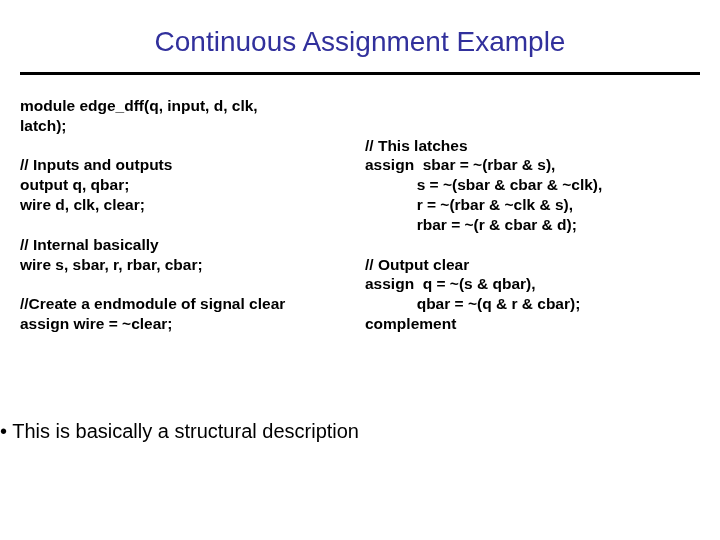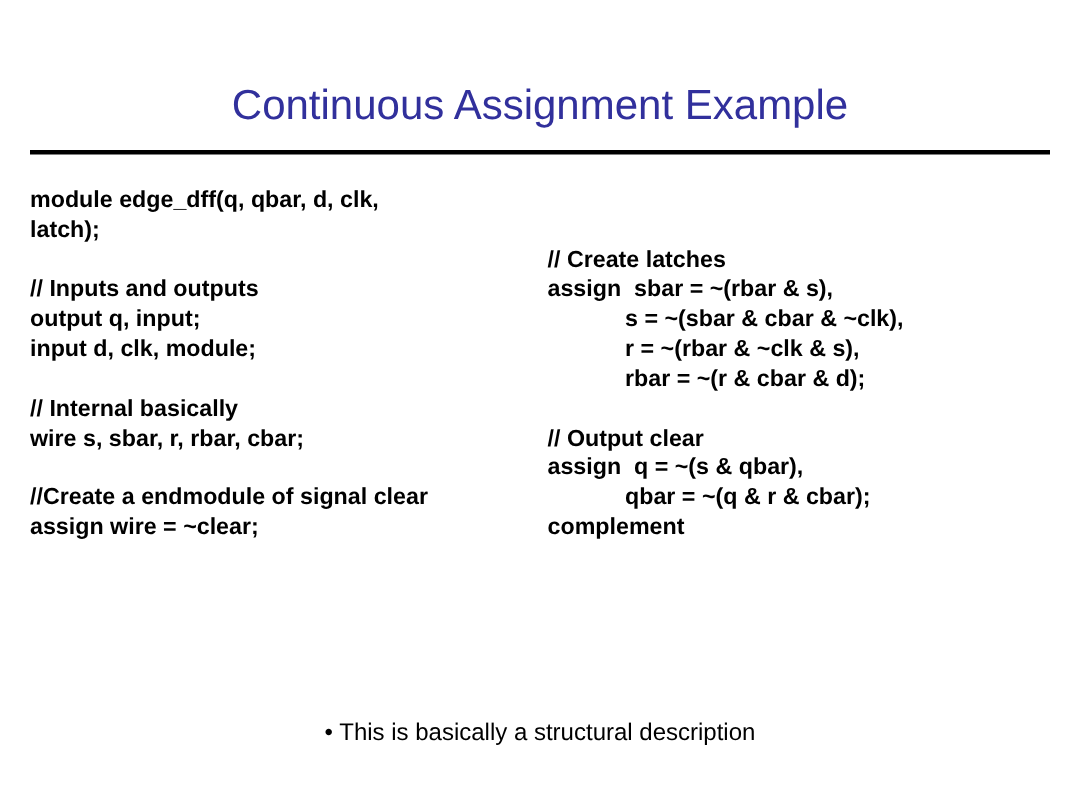--- a/index.html
+++ b/index.html
@@ -10,21 +10,20 @@
     background: #ffffff;
     font-family: Arial, Helvetica, sans-serif;
     color: #000;
     overflow: hidden;
   }
   .slide {
     position: relative;
     width: 720px;
     height: 388px;
     box-sizing: border-box;
-    margin-top: 28px;
   }
   .title {
     position: absolute;
     top: 26px;
     left: 0;
     right: 0;
     text-align: center;
     font-size: 28px;
     color: #31309c;
     font-weight: 400;
@@ -55,52 +54,51 @@
   }
   .colR {
     flex: 1 1 0;
     font-size: 15.5px;
     line-height: 1.28;
     font-weight: 700;
     white-space: pre;
   }
   .note {
     position: absolute;
-    top: 452px;
+    top: 420px;
     left: 0;
     right: 0;
-    text-align: center;
-    font-size: 16px;
+    font-size: 20px;
     font-weight: 400;
   }
 </style>
 </head>
 <body>
 
 <div class="slide">
 
   <div class="title">Continuous Assignment Example</div>
   <div class="rule"></div>
 
   <div class="body">
-    <div class="col"><span>module edge_dff(q, qbar, d, clk,</span>
+    <div class="col"><span>module edge_dff(q, input, d, clk,</span>
 <span>latch);</span>
 <span></span>
 <span>// Inputs and outputs</span>
-<span>output q, input;</span>
-<span>input d, clk, module;</span>
+<span>output q, qbar;</span>
+<span>wire d, clk, clear;</span>
 <span></span>
 <span>// Internal basically</span>
 <span>wire s, sbar, r, rbar, cbar;</span>
 <span></span>
 <span>//Create a endmodule of signal clear</span>
 <span>assign wire = ~clear;</span></div>
     <div class="colR"><span></span>
 <span></span>
-<span>// Create latches</span>
+<span>// This latches</span>
 <span>assign  sbar = ~(rbar &amp; s),</span>
 <span>            s = ~(sbar &amp; cbar &amp; ~clk),</span>
 <span>            r = ~(rbar &amp; ~clk &amp; s),</span>
 <span>            rbar = ~(r &amp; cbar &amp; d);</span>
 <span></span>
 <span>// Output clear</span>
 <span>assign  q = ~(s &amp; qbar),</span>
 <span>            qbar = ~(q &amp; r &amp; cbar);</span>
 <span>complement</span></div>
   </div>

